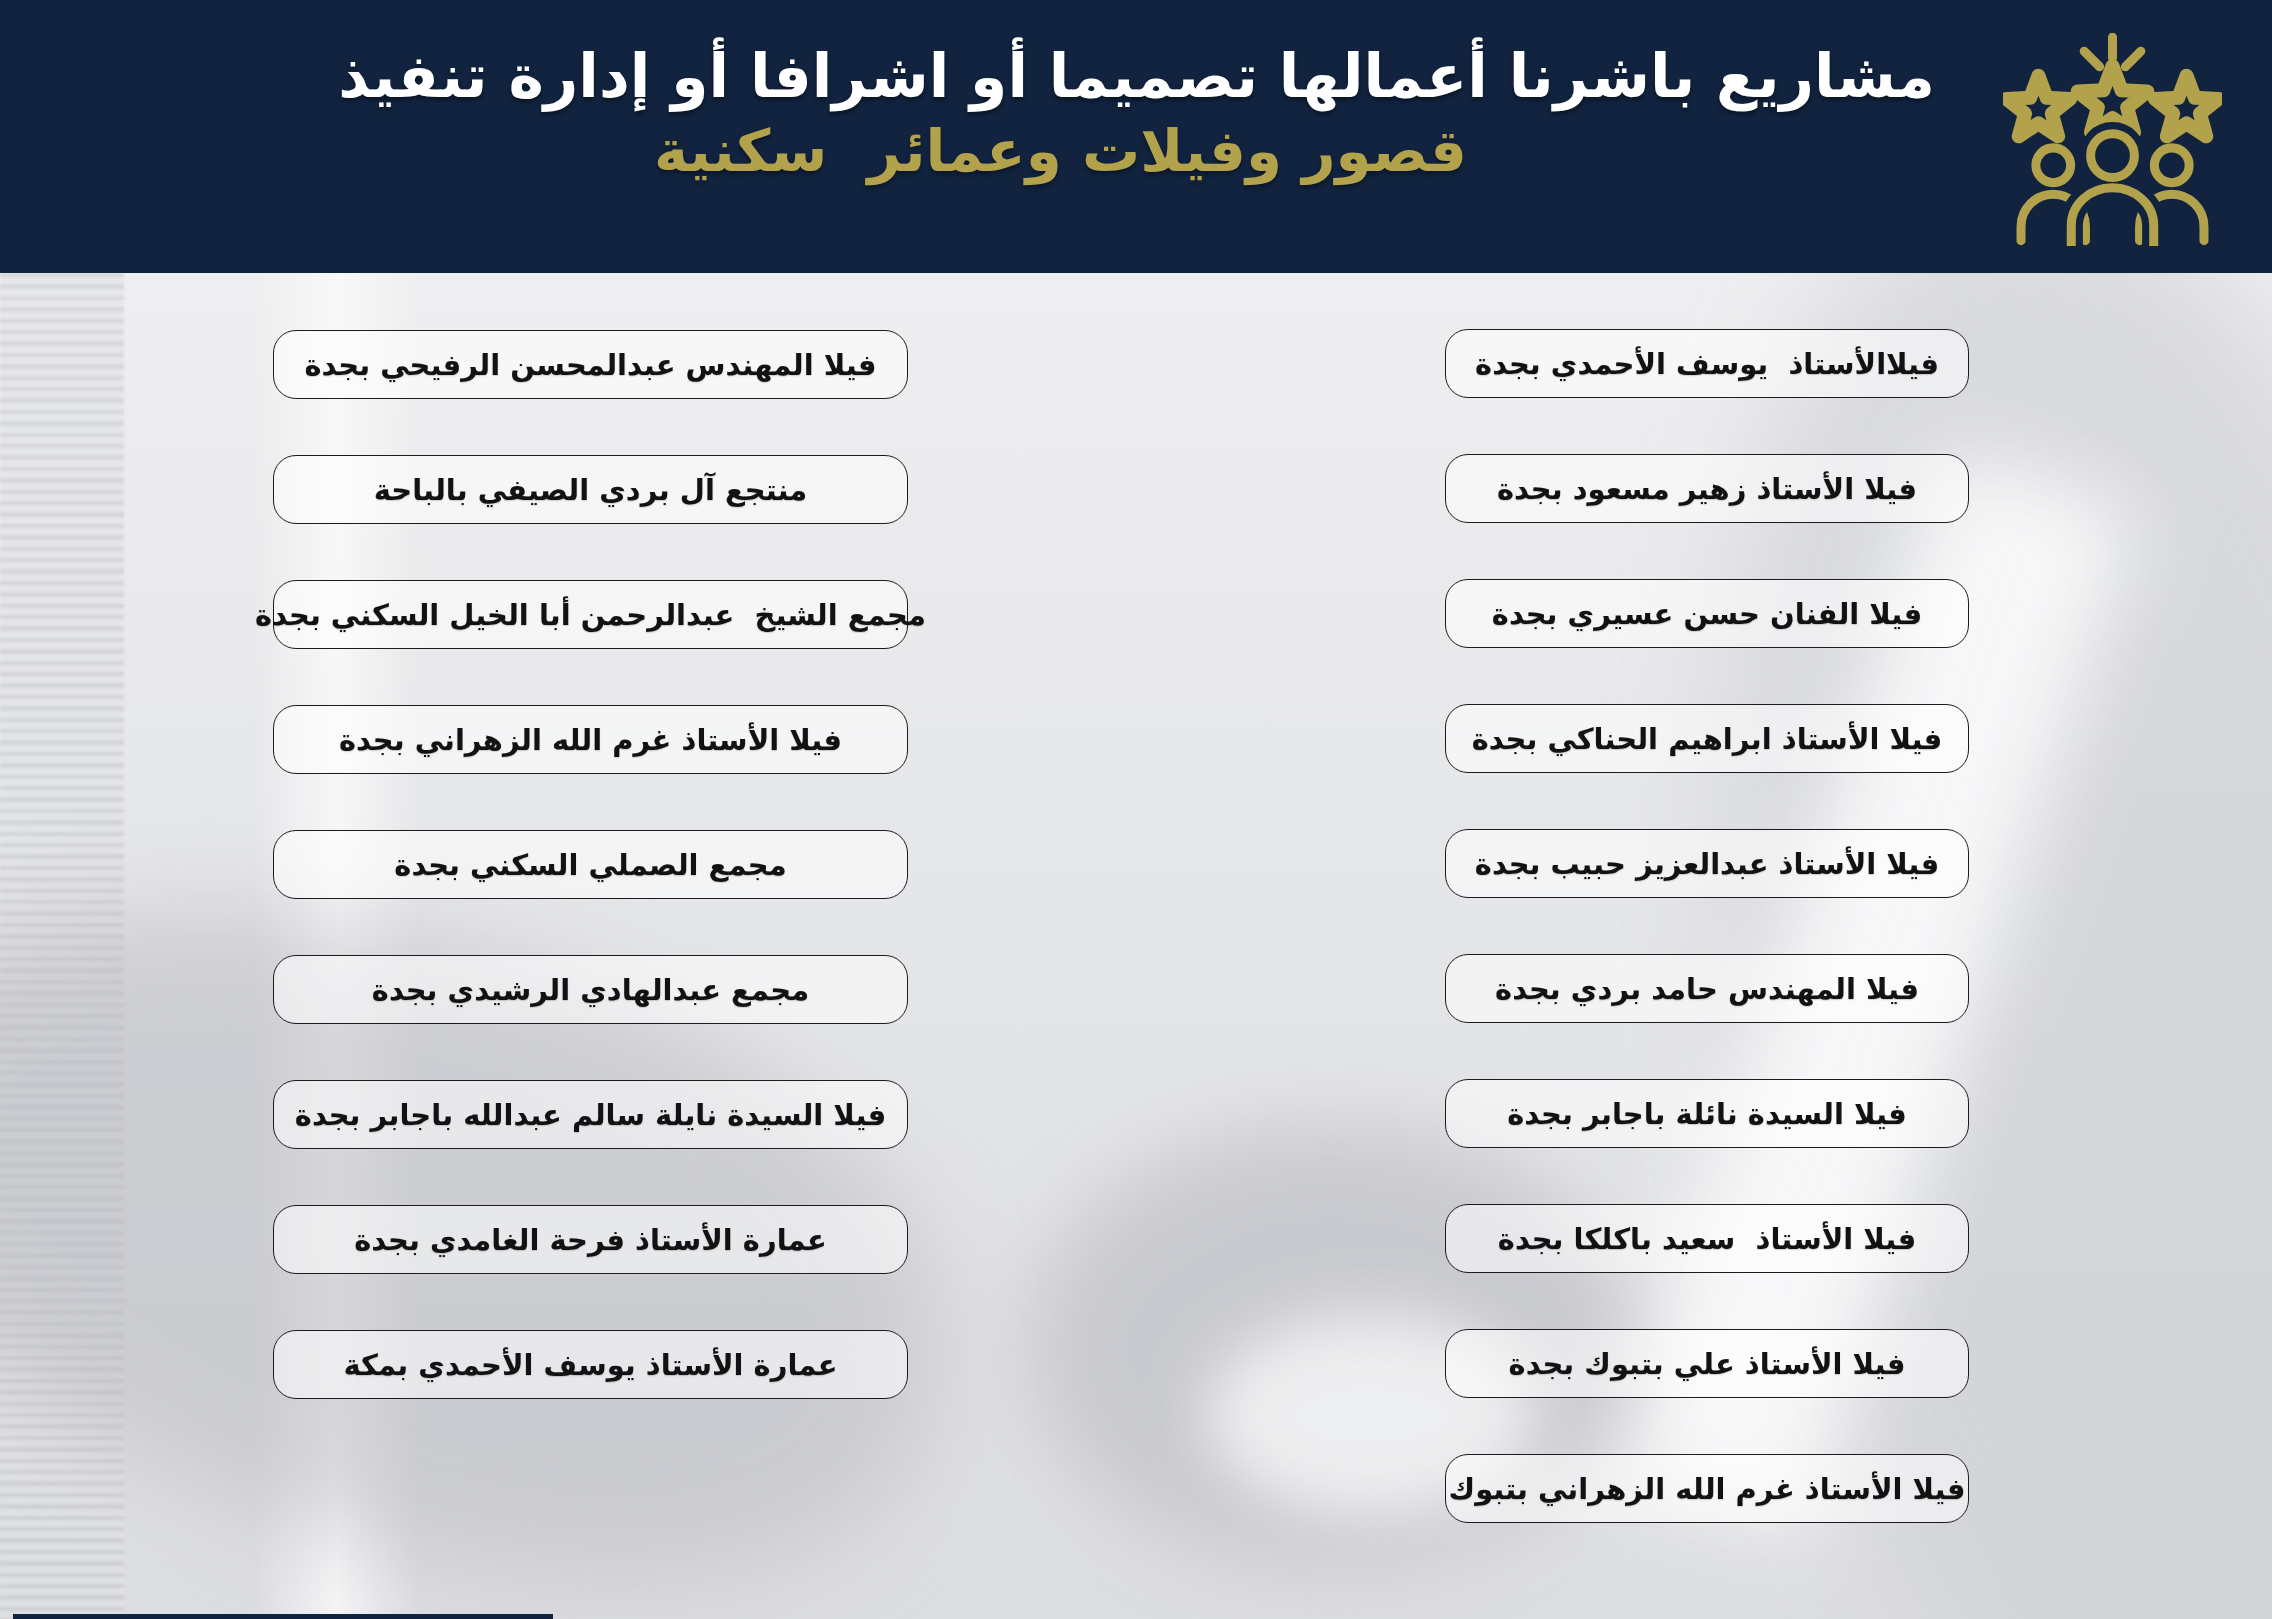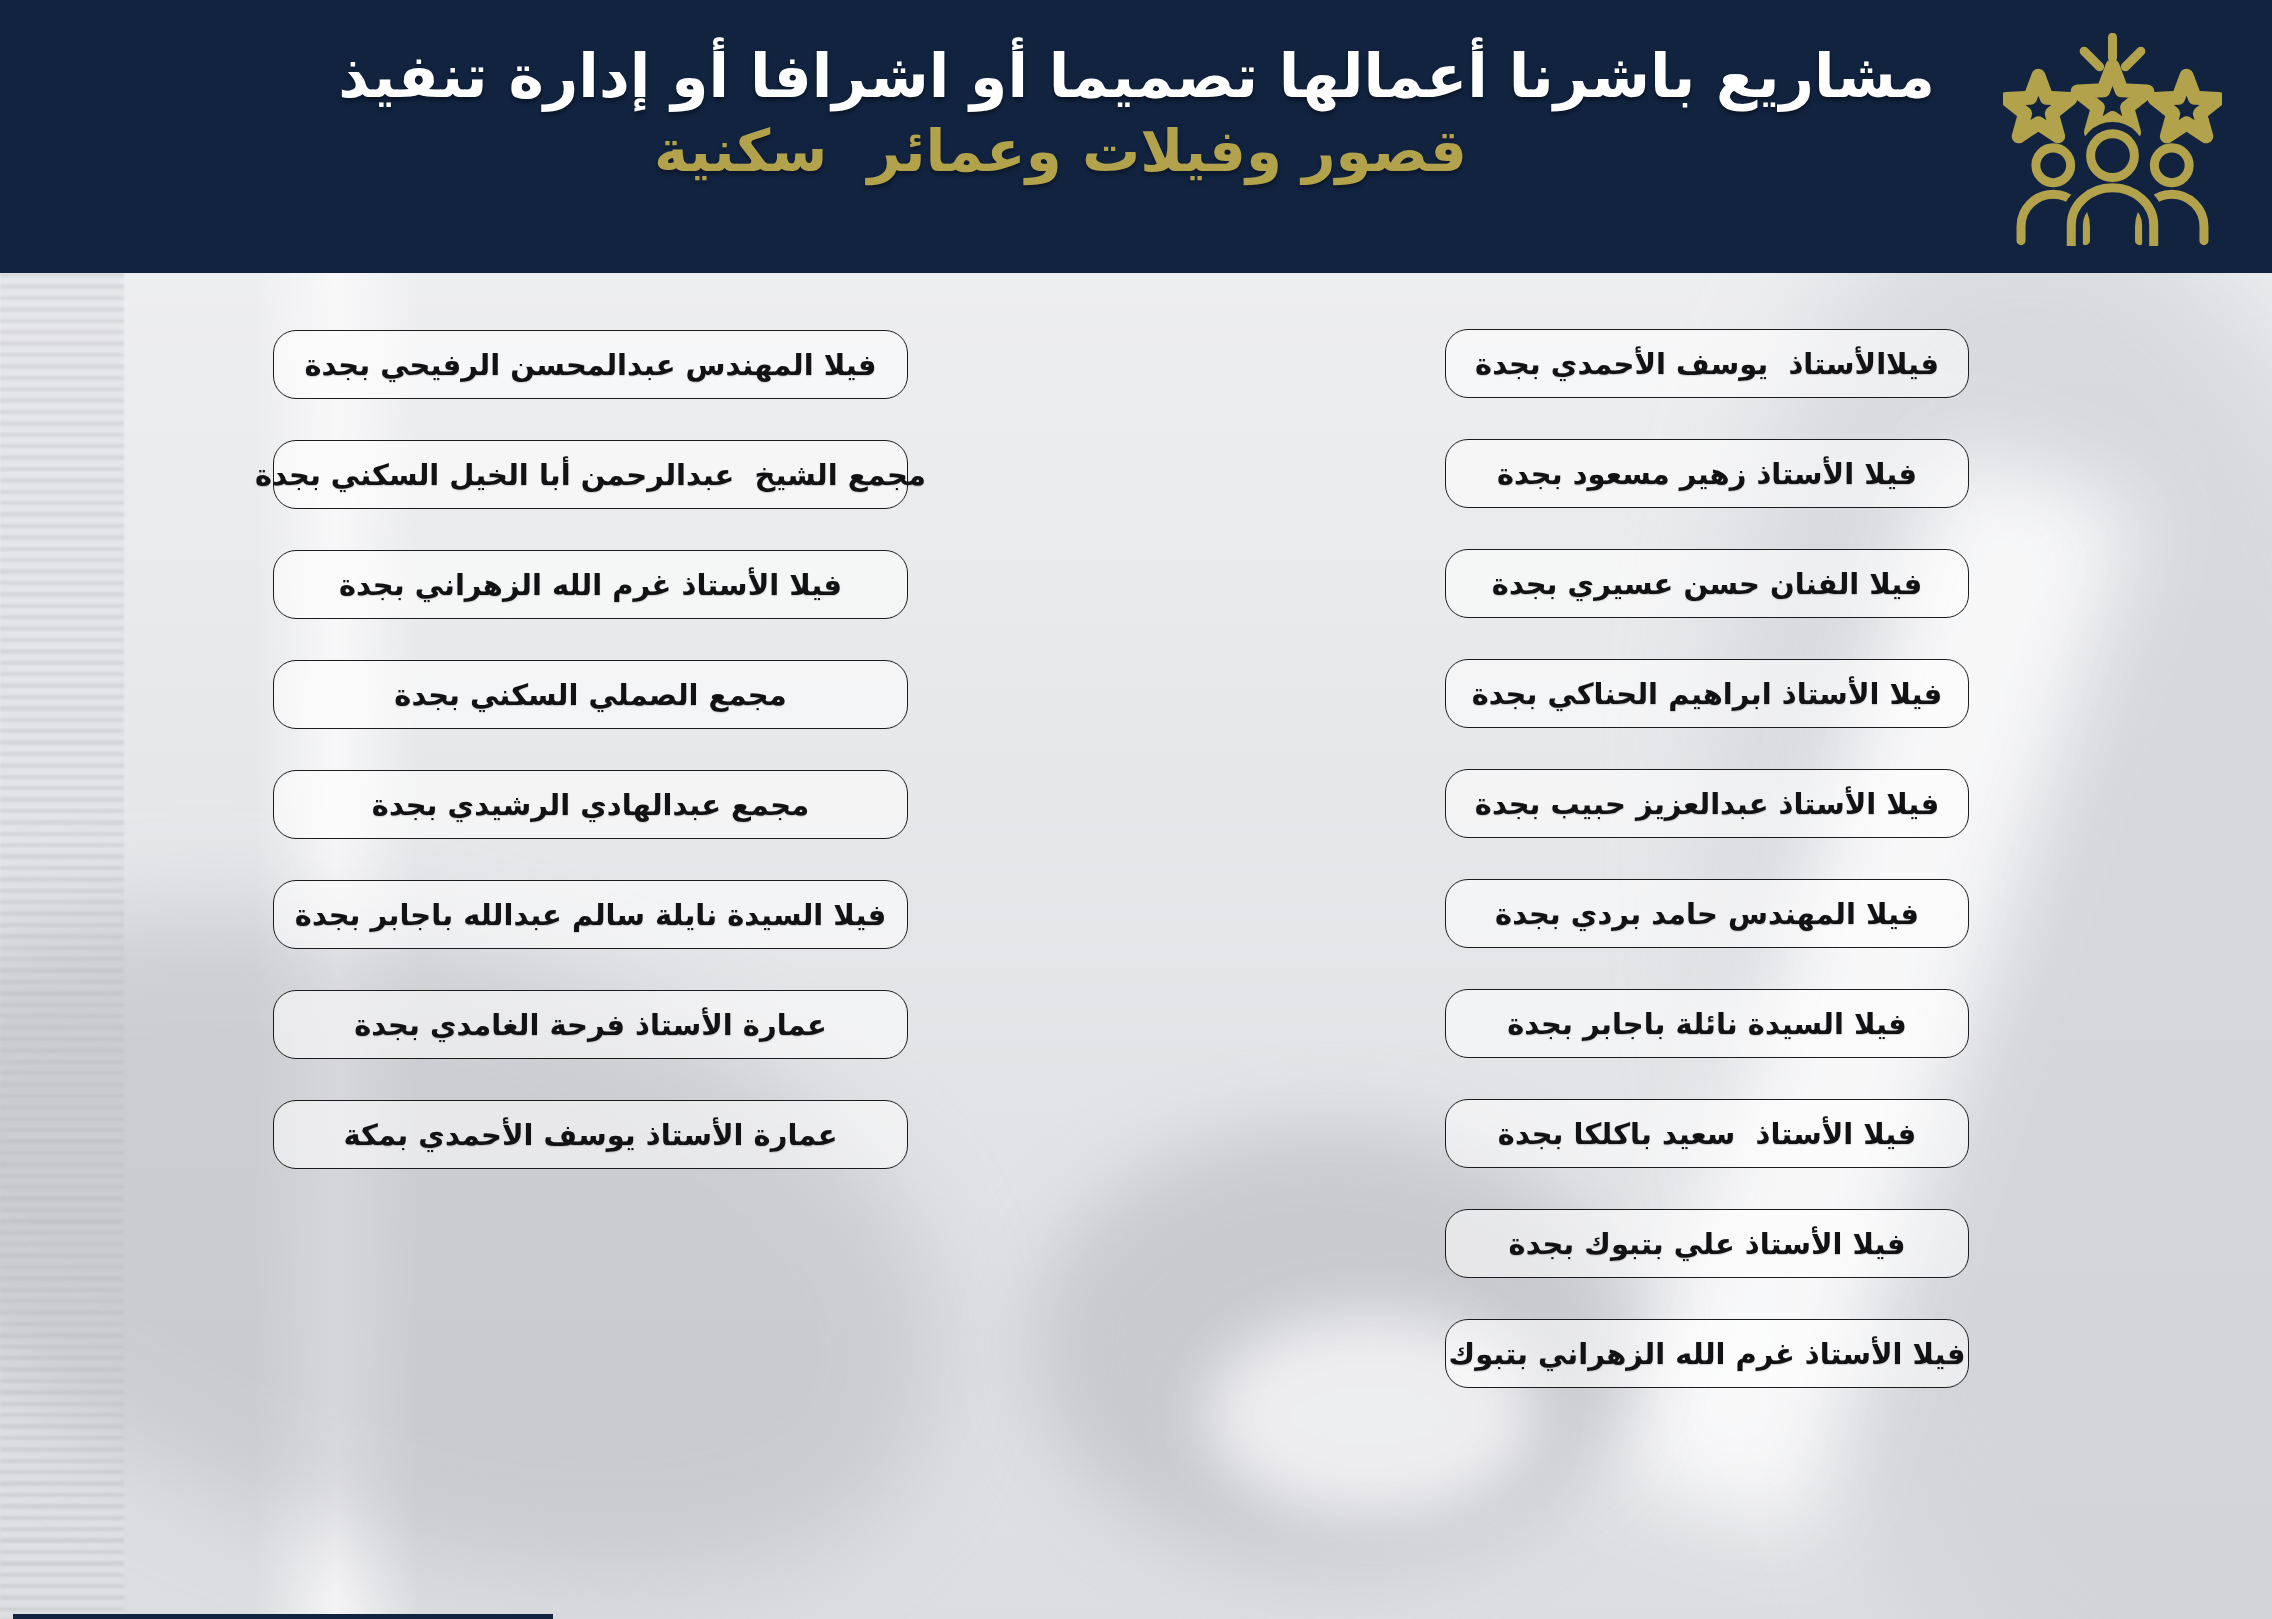--- a/index.html
+++ b/index.html
@@ -46,21 +46,21 @@
   .title-main{
     margin:0;font-size:60px;line-height:1.2;font-weight:bold;color:#ffffff;
     white-space:pre;text-shadow:0 3.2px 4.4px rgba(0,0,0,.4);
   }
   .title-sub{
     margin:5.1px 0 0 0;font-size:58px;line-height:1.2;font-weight:bold;color:#b2a24b;
     white-space:pre;transform:translateX(-76px);text-shadow:0 3.2px 4.4px rgba(0,0,0,.35);
   }
   .brand-icon{position:absolute;top:33px;right:51px;width:219px;height:213px;}
   
-  .col{position:absolute;display:flex;flex-direction:column;gap:41px;z-index:4;}
+  .col{position:absolute;display:flex;flex-direction:column;gap:56px;z-index:4;}
   .col-left{left:273px;top:330px;width:635px;}
   .col-right{left:1445px;top:329px;width:524px;}
   .project-box{
     height:69px;box-sizing:border-box;
     border:1.9px solid #1b1b1d;border-radius:23px;
     background:rgba(255,255,255,.55);
     display:flex;align-items:center;justify-content:center;
     font-size:29px;font-weight:bold;color:#121214;
     white-space:pre;text-shadow:0 1.3px 1.3px rgba(0,0,0,.18);
   }
@@ -108,20 +108,21 @@
         <path d="M106,330 v-32 a64,58 0 0 1 128,0 v32" stroke="#11233f" stroke-width="36"></path>
         <circle cx="170" cy="190" r="34" stroke="#11233f" stroke-width="36"></circle>
         <path d="M106,330 v-32 a64,58 0 0 1 128,0 v32"></path>
         <circle cx="170" cy="190" r="34"></circle>
       </svg>
     </div>
   </header>
 
   <div class="col col-left">
     <div class="project-box" dir="rtl">فيلا المهندس عبدالمحسن الرفيحي بجدة</div>
+    <div class="project-box" dir="rtl">منتجع آل بردي الصيفي بالباحة</div>
     <div class="project-box" dir="rtl">مجمع الشيخ  عبدالرحمن أبا الخيل السكني بجدة</div>
     <div class="project-box" dir="rtl">فيلا الأستاذ غرم الله الزهراني بجدة</div>
     <div class="project-box" dir="rtl">مجمع الصملي السكني بجدة</div>
     <div class="project-box" dir="rtl">مجمع عبدالهادي الرشيدي بجدة</div>
     <div class="project-box" dir="rtl">فيلا السيدة نايلة سالم عبدالله باجابر بجدة</div>
     <div class="project-box" dir="rtl">عمارة الأستاذ فرحة الغامدي بجدة</div>
     <div class="project-box" dir="rtl">عمارة الأستاذ يوسف الأحمدي بمكة</div>
   </div>
 
   <div class="col col-right">

